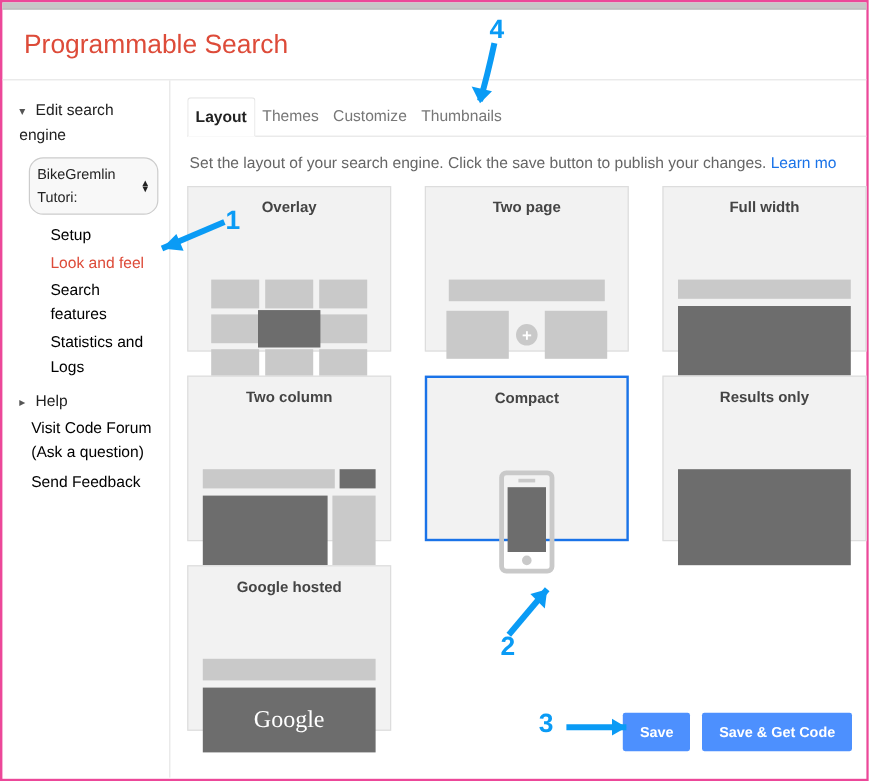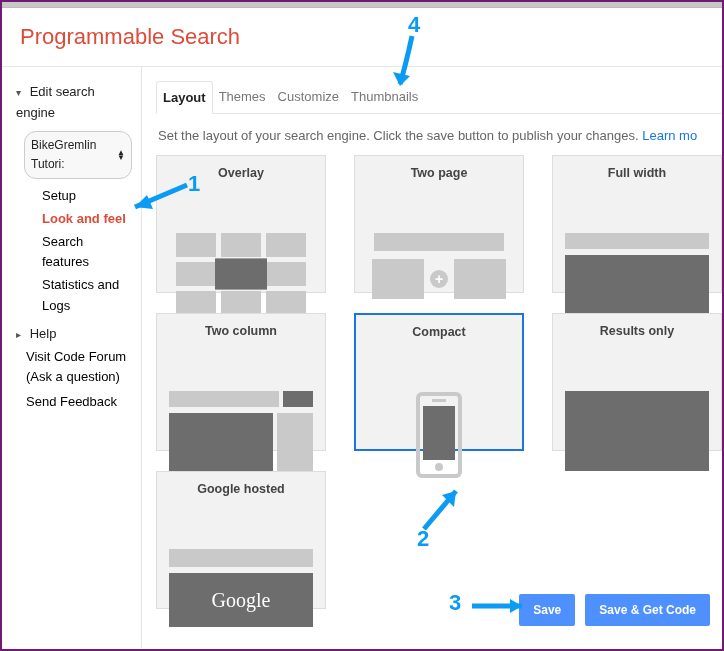--- a/index.html
+++ b/index.html
@@ -7,21 +7,21 @@
     font-family: Arial, sans-serif;
     background: #f0f0f0;
     width: 724px;
     height: 651px;
     overflow: hidden;
     position: relative;
   }
   .frame {
     position: absolute;
     top: 0; left: 0; right: 0; bottom: 0;
-    border: 2px solid #701a75;
+    border: 2px solid #ec4899;
     background: #fff;
   }
   .topbar {
     height: 6px;
     background: #c7c7c7;
     border-bottom: 1px solid #bbb;
   }
   .header {
     padding: 16px 0 16px 18px;
     border-bottom: 1px solid #e5e5e5;
@@ -66,21 +66,21 @@
   }
   .dd .sorter {
     display: inline-flex;
     flex-direction: column;
     line-height: 5px;
     font-size: 8px;
     color: #555;
   }
   .sub { margin-left: 26px; }
   .sub div { padding: 1px 0; cursor: pointer; }
-  .active { color: #dd4b39; font-weight: bold; }
+  .active { color: #dd4b39; font-weight: normal; }
   .main {
     flex: 1;
     border-left: 1px solid #e5e5e5;
     padding: 14px 0 0 14px;
     position: relative;
   }
   .tabs {
     display: flex;
     font-size: 13px;
     color: #777;

